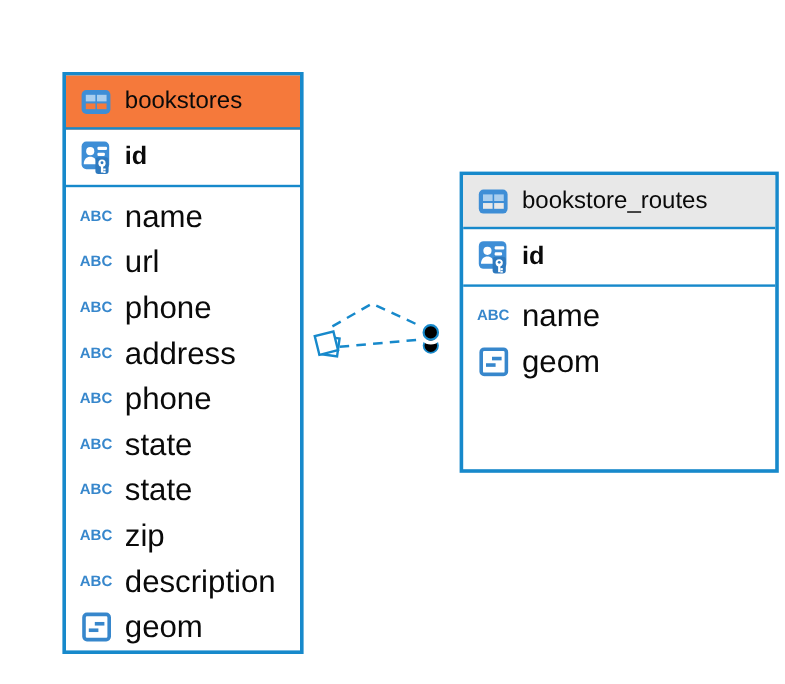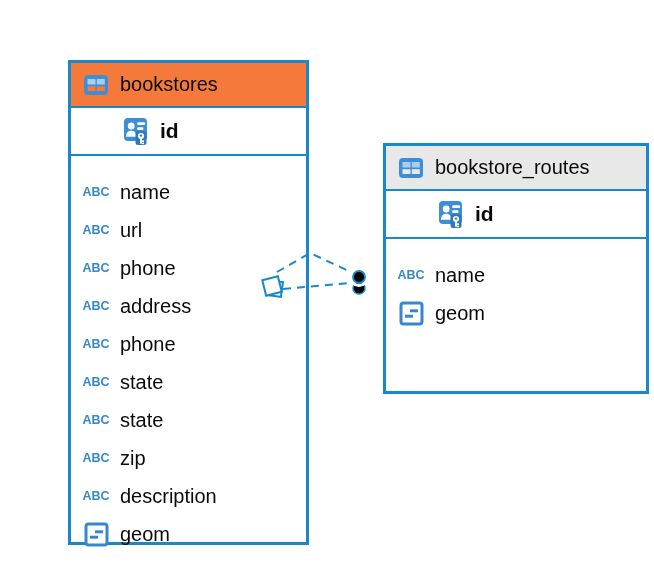--- a/index.html
+++ b/index.html
@@ -8,38 +8,38 @@
     font-family:"Liberation Sans", sans-serif;
     -webkit-font-smoothing:antialiased;
   }
   .canvas{position:absolute;inset:0;}
 
   
   .er-table{
     position:absolute;background:#fff;border:3px solid #1789CB;
     box-sizing:border-box;z-index:2;
   }
-  .er-table.t0{left:68px;top:60px;width:241px;height:485px;}
+  .er-table.t0{left:52px;top:60px;width:201px;height:485px;}
   .er-table.t1{left:383px;top:143px;width:266px;height:251px;}
 
   .t-header{
     height:45px;display:flex;align-items:center;gap:9px;padding:0 10px;
     border-bottom:2px solid #1789CB;box-sizing:border-box;
   }
   .t-title{font-size:20px;color:#0a0a0a;white-space:nowrap;}
 
   .pk-section{border-bottom:2px solid #1789CB;padding:2px 0;}
-  .cols-section{padding:17px 0 6px;}
+  .cols-section{padding:5px 0 6px;}
 
   .col-row{
     height:38px;display:flex;align-items:center;gap:9px;padding:0 10px;
     box-sizing:border-box;
   }
-  .pk-section .col-row{height:42px;margin-left:40px;}
-  .col-label{font-size:20px;color:#0a0a0a;white-space:nowrap;}
+  .pk-section .col-row{height:42px;}
+  .col-label{font-size:26px;color:#0a0a0a;white-space:nowrap;}
   .col-label.bold{font-weight:700;font-size:21px;}
 
   .icon-cell{
     width:30px;min-width:30px;display:flex;align-items:center;justify-content:center;
   }
   .abc-glyph{
     font-size:12.5px;font-weight:800;color:#3787CC;letter-spacing:0px;
     font-family:"Liberation Sans", sans-serif;
   }
 

